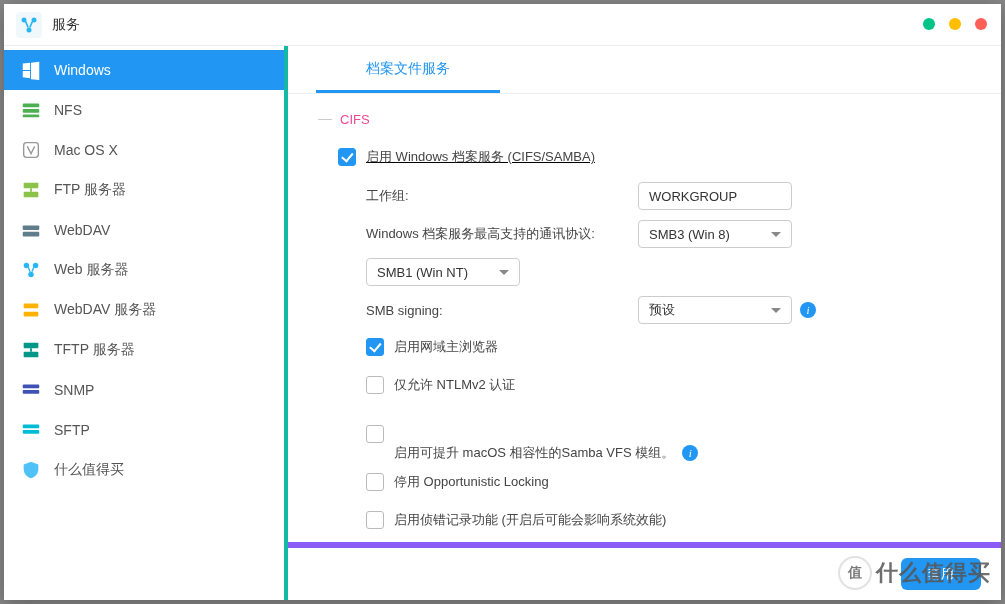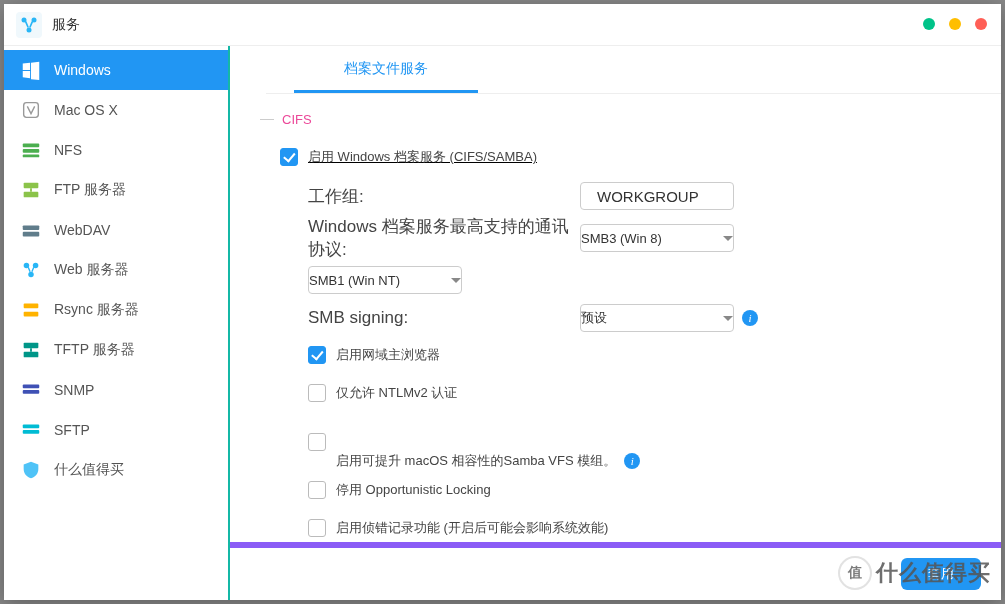--- a/index.html
+++ b/index.html
@@ -50,22 +50,22 @@
     .dot { width: 12px; height: 12px; border-radius: 50%; }
     .dot.g { background: #00c389; }
     .dot.y { background: #ffbe00; }
     .dot.r { background: #ff5f56; }
     .body {
       flex: 1;
       display: flex;
       min-height: 0;
     }
     .sidebar {
-      width: 226px;
-      border-right: 2px solid #14b8a6;
+      width: 284px;
+      border-right: 4px solid #14b8a6;
       padding-top: 4px;
       overflow-y: auto;
     }
     .nav-item {
       display: flex;
       align-items: center;
       height: 40px;
       padding: 0 16px;
       gap: 12px;
       cursor: pointer;
@@ -86,21 +86,20 @@
       display: flex;
       flex-direction: column;
       min-width: 0;
     }
     .tabs {
       height: 48px;
       padding: 0 28px;
       display: flex;
       align-items: flex-end;
       border-bottom: 1px solid #eee;
-      margin-left: 36px;
     }
     .tab {
       padding: 10px 50px 12px;
       color: #2196f3;
       border-bottom: 3px solid #2196f3;
       font-size: 14px;
     }
     .panel {
       flex: 1;
       padding: 18px 30px 10px 30px;
@@ -153,38 +152,38 @@
     .indent-1 { padding-left: 20px; text-decoration: underline; }
     .indent-2 { padding-left: 48px; }
     .form-row {
       display: flex;
       align-items: center;
       min-height: 38px;
     }
     .form-label {
       width: 272px;
       color: #444;
-      font-size: 17px;
+      font-size: 13px;
     }
     .text-input {
       width: 154px;
       height: 28px;
       border: 1px solid #ccc;
       border-radius: 4px;
-      padding: 0 16px;
-      font-size: 15px;
+      padding: 0 10px;
+      font-size: 13px;
       color: #333;
       background: #fff;
     }
     .select {
       width: 154px;
       height: 28px;
       border: 1px solid #ccc;
       border-radius: 4px;
-      padding: 0 0;
+      padding: 0 10px;
       font-size: 13px;
       color: #333;
       background: #fff;
       display:flex;align-items:center;justify-content:space-between;
       cursor: pointer;
     }
     .chev { width: 0; height:0; border-left:5px solid transparent; border-right:5px solid transparent; border-top:5px solid #888; }
     .info-icon {
       width: 16px; height: 16px;
       border-radius: 50%;
@@ -269,35 +268,35 @@
         <span class="nav-icon">
           <svg viewBox="0 0 24 24">
               <path fill="#fff" d="M3 5l8-1v8H3V5zm9-1l9-1v10h-9V4zM3 13h8v8l-8-1v-7zm9 0h9v10l-9-1v-9z"></path>
             </svg>
         </span>
         <span>Windows</span>
       </div>
       <div class="nav-item">
         <span class="nav-icon">
           <svg viewBox="0 0 24 24">
-              <rect x="4" y="4" width="16" height="16" rx="3" fill="none" stroke="#999" stroke-width="1.5"></rect>
-              <path d="M8 8l4 8 4-8" stroke="#999" stroke-width="1.5" fill="none"></path>
-            </svg>
-        </span>
-        <span>Mac OS X</span>
-      </div>
-      <div class="nav-item">
-        <span class="nav-icon">
-          <svg viewBox="0 0 24 24">
               <rect x="3" y="5" width="18" height="4" rx="1" fill="#4caf50"></rect>
               <rect x="3" y="11" width="18" height="4" rx="1" fill="#4caf50"></rect>
               <rect x="3" y="17" width="18" height="3" rx="1" fill="#4caf50"></rect>
             </svg>
         </span>
         <span>NFS</span>
+      </div>
+      <div class="nav-item">
+        <span class="nav-icon">
+          <svg viewBox="0 0 24 24">
+              <rect x="4" y="4" width="16" height="16" rx="3" fill="none" stroke="#999" stroke-width="1.5"></rect>
+              <path d="M8 8l4 8 4-8" stroke="#999" stroke-width="1.5" fill="none"></path>
+            </svg>
+        </span>
+        <span>Mac OS X</span>
       </div>
       <div class="nav-item">
         <span class="nav-icon">
           <svg viewBox="0 0 24 24">
               <rect x="4" y="4" width="16" height="6" rx="1" fill="#8bc34a"></rect>
               <rect x="4" y="14" width="16" height="6" rx="1" fill="#8bc34a"></rect>
               <path d="M12 10v4" stroke="#8bc34a" stroke-width="2"></path>
             </svg>
         </span>
         <span>FTP 服务器</span>
@@ -322,21 +321,21 @@
         </span>
         <span>Web 服务器</span>
       </div>
       <div class="nav-item">
         <span class="nav-icon">
           <svg viewBox="0 0 24 24">
               <rect x="4" y="5" width="16" height="5" rx="1" fill="#ffb300"></rect>
               <rect x="4" y="14" width="16" height="5" rx="1" fill="#ffb300"></rect>
             </svg>
         </span>
-        <span>Rsync 服务器</span>
+        <span>WebDAV 服务器</span>
       </div>
       <div class="nav-item">
         <span class="nav-icon">
           <svg viewBox="0 0 24 24">
               <rect x="4" y="4" width="16" height="6" rx="1" fill="#009688"></rect>
               <rect x="4" y="14" width="16" height="6" rx="1" fill="#009688"></rect>
               <path d="M12 10v4" stroke="#009688" stroke-width="2"></path>
             </svg>
         </span>
         <span>TFTP 服务器</span>

